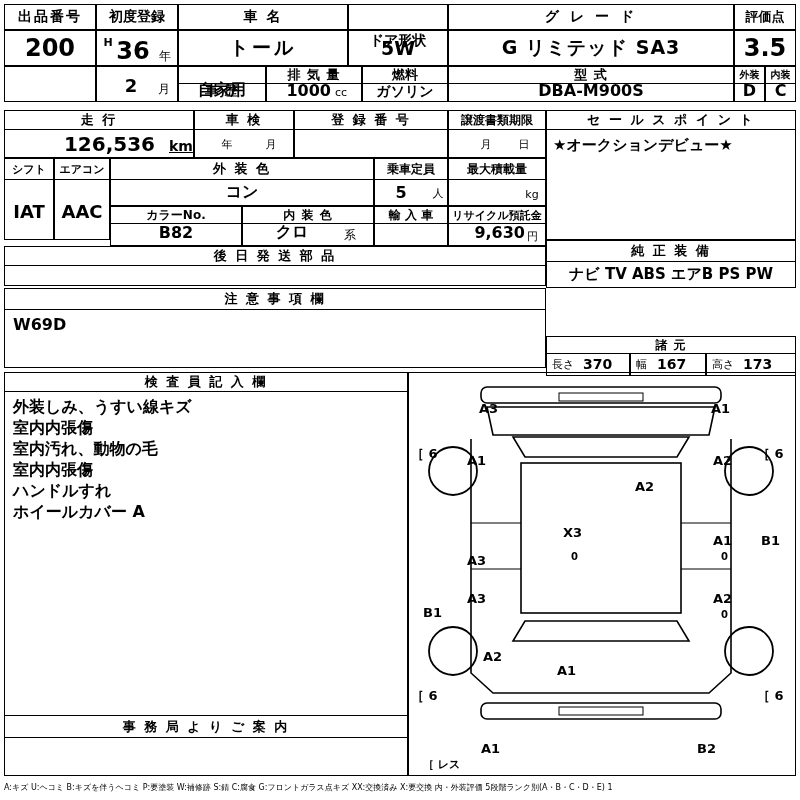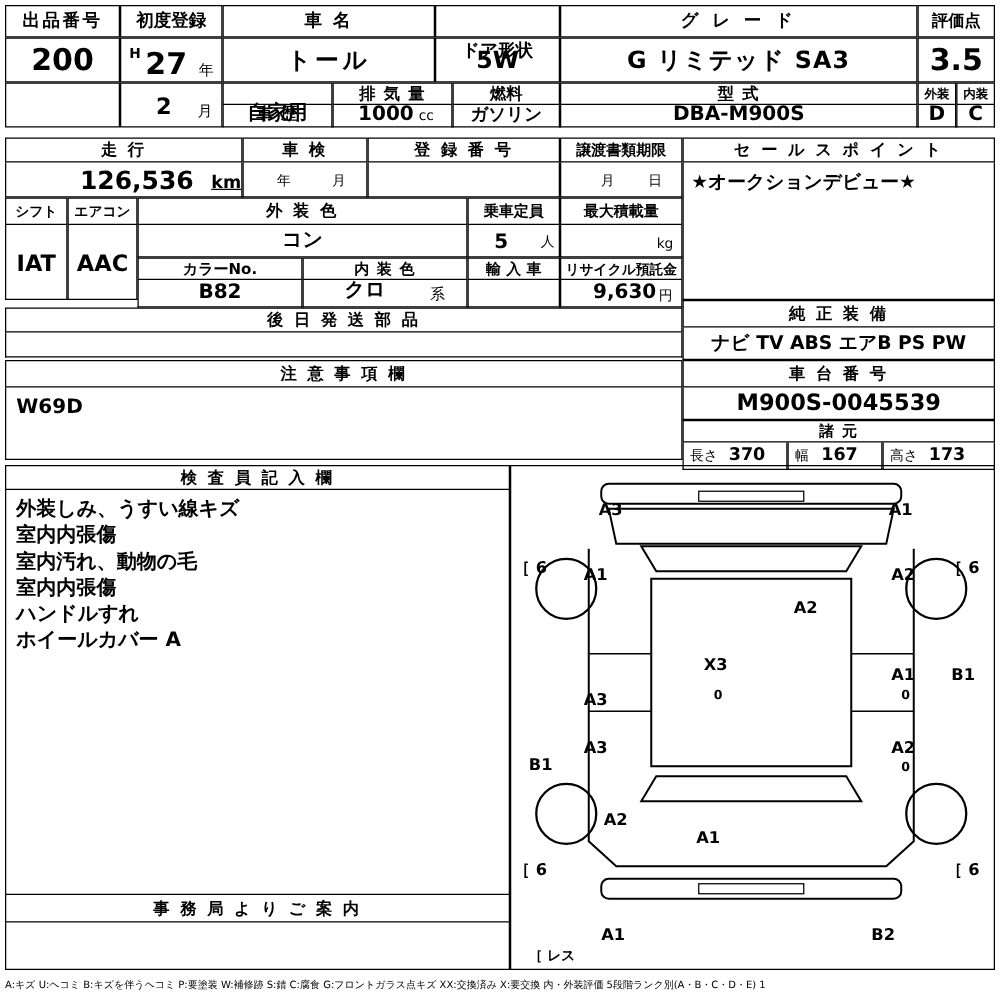--- a/index.html
+++ b/index.html
@@ -47,21 +47,21 @@
   <div class="bx" style="left:4px;top:30px;width:92px;height:36px;">
     <div class="lbl ctr t24 b" style="left:0;top:0;width:100%;height:100%;">200</div>
   </div>
   <div class="bx" style="left:4px;top:66px;width:92px;height:36px;"></div>
 
   <div class="bx" style="left:96px;top:4px;width:82px;height:26px;">
     <div class="lbl ctr t14 b" style="left:0;top:0;width:100%;height:100%;">初度登録</div>
   </div>
   <div class="bx" style="left:96px;top:30px;width:82px;height:36px;">
     <div class="lbl t11 b" style="left:4px;top:4px;width:14px;height:14px;">H</div>
-    <div class="lbl ctr t24 b" style="left:14px;top:6px;width:44px;height:28px;">27</div>
+    <div class="lbl ctr t24 b" style="left:14px;top:6px;width:44px;height:28px;">36</div>
     <div class="lbl t12" style="left:58px;top:18px;width:20px;height:14px;">年</div>
   </div>
   <div class="bx" style="left:96px;top:66px;width:82px;height:36px;">
     <div class="lbl ctr t18 b" style="left:14px;top:6px;width:40px;height:24px;">2</div>
     <div class="lbl t12" style="left:56px;top:14px;width:22px;height:16px;">月</div>
   </div>
 
   <div class="bx" style="left:178px;top:4px;width:170px;height:26px;">
     <div class="lbl ctr t14 b sp2" style="left:0;top:0;width:100%;height:100%;">車 名</div>
   </div>
@@ -237,26 +237,20 @@
     <div class="lbl ctr t15 b" style="left:0;top:0;width:100%;height:100%;">ナビ TV ABS エアB PS PW</div>
   </div>
 
   <div class="bx" style="left:4px;top:288px;width:542px;height:22px;">
     <div class="lbl ctr t13 b sp2" style="left:0;top:0;width:100%;height:100%;">注 意 事 項 欄</div>
   </div>
   <div class="bx" style="left:4px;top:310px;width:542px;height:58px;border-top:none;">
     <div class="lbl lft t16 b" style="left:8px;top:2px;width:200px;height:24px;">W69D</div>
   </div>
 
-  <div class="bx" style="left:546px;top:288px;width:250px;height:22px;">
-    <div class="lbl ctr t13 b sp2" style="left:0;top:0;width:100%;height:100%;">車 台 番 号</div>
-  </div>
-  <div class="bx" style="left:546px;top:310px;width:250px;height:26px;border-top:none;">
-    <div class="lbl ctr t18 b" style="left:0;top:0;width:100%;height:100%;">M900S-0045539</div>
-  </div>
   <div class="bx" style="left:546px;top:336px;width:250px;height:18px;">
     <div class="lbl ctr t12 b sp1" style="left:0;top:0;width:100%;height:100%;">諸 元</div>
   </div>
   <div class="bx" style="left:546px;top:354px;width:84px;height:22px;border-top:none;">
     <div class="lbl lft t11" style="left:5px;top:0;width:28px;height:100%;">長さ</div>
     <div class="lbl lft t14 b" style="left:36px;top:-1px;width:44px;height:100%;">370</div>
   </div>
   <div class="bx" style="left:630px;top:354px;width:76px;height:22px;border-top:none;">
     <div class="lbl lft t11" style="left:5px;top:0;width:20px;height:100%;">幅</div>
     <div class="lbl lft t14 b" style="left:26px;top:-1px;width:46px;height:100%;">167</div>

